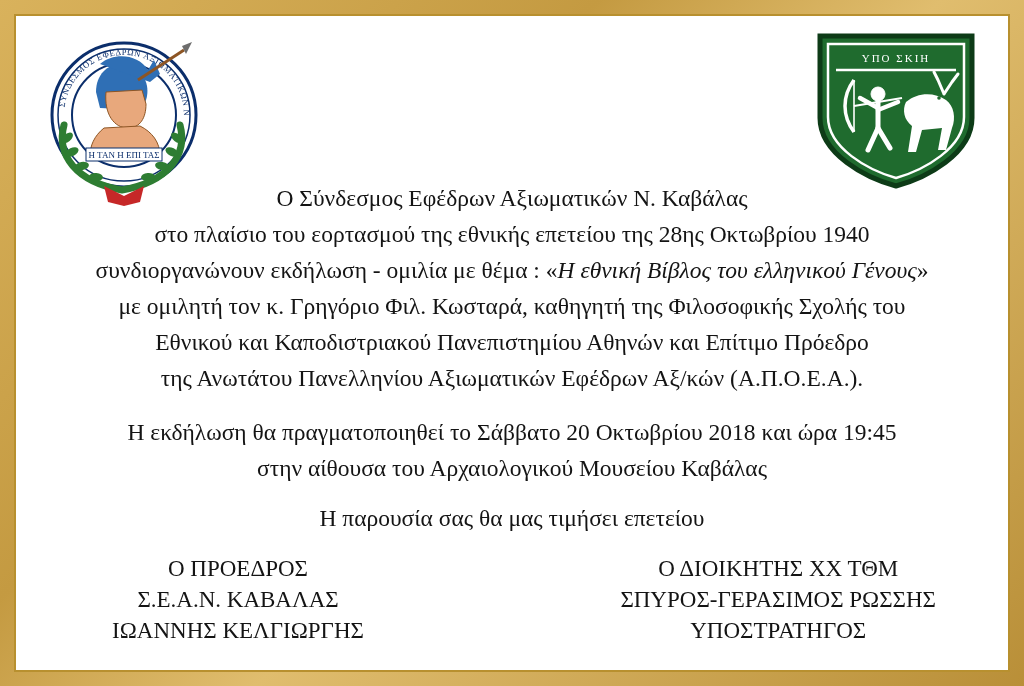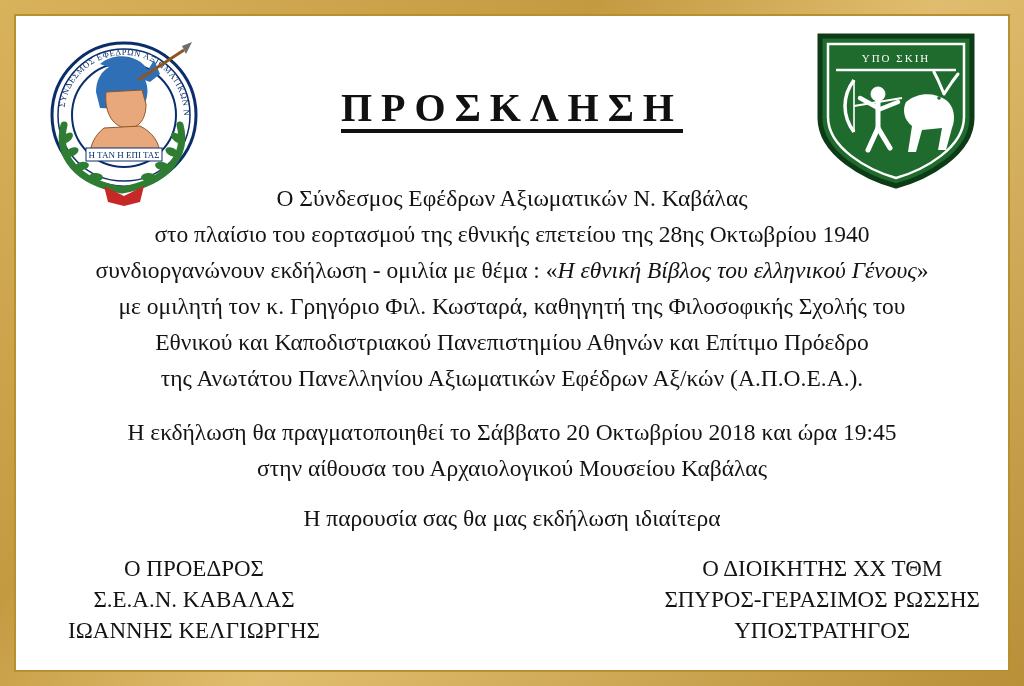--- a/index.html
+++ b/index.html
@@ -88,21 +88,21 @@
   }
 
   
   .signatures {
     position: absolute;
     bottom: 24px;
     left: 0;
     width: 100%;
     display: flex;
     justify-content: space-between;
-    padding: 0 28px;
+    padding: 0 72px;
     box-sizing: border-box;
     color: #141414;
   }
   .sig-col {
     text-align: center;
     min-width: 300px;
   }
   .sig-col .sig-line {
     font-size: 23px;
     line-height: 31px;
@@ -177,38 +177,37 @@
         </g>
 
         <g fill="#ffffff">
           <path d="M100 74 C112 64, 128 64, 140 72 C148 78, 150 90, 146 100 L140 122 L132 122 L136 100 L116 102 L110 124 L102 124 L106 98 C98 92, 96 82, 100 74 Z"></path>
           <path d="M138 66 L132 52 M138 66 L146 54 M132 52 L128 44 M146 54 L152 46" stroke="#ffffff" stroke-width="3" fill="none" stroke-linecap="round"></path>
           <circle cx="133" cy="70" r="1.8" fill="#1f6b2e"></circle>
         </g>
       </svg>
     </div>
 
-    <div class="title">ΠΡΟΣΚΛΗΣΗ</div>
 
     <div class="body-block">
       <div class="line">Ο Σύνδεσμος Εφέδρων Αξιωματικών Ν. Καβάλας</div>
       <div class="line">στο πλαίσιο του εορτασμού της εθνικής επετείου της 28ης Οκτωβρίου 1940</div>
       <div class="line"><span>συνδιοργανώνουν εκδήλωση - ομιλία με θέμα : «</span><span class="ital">Η εθνική Βίβλος του ελληνικού Γένους</span><span>»</span></div>
       <div class="line">με ομιλητή τον κ. Γρηγόριο Φιλ. Κωσταρά, καθηγητή της Φιλοσοφικής Σχολής του</div>
       <div class="line">Εθνικού και Καποδιστριακού Πανεπιστημίου Αθηνών και Επίτιμο Πρόεδρο</div>
       <div class="line">της Ανωτάτου Πανελληνίου Αξιωματικών Εφέδρων Αξ/κών (Α.Π.Ο.Ε.Α.).</div>
 
       <div class="para-gap"></div>
 
       <div class="line">Η εκδήλωση θα πραγματοποιηθεί το Σάββατο 20 Οκτωβρίου 2018 και ώρα 19:45</div>
       <div class="line">στην αίθουσα του Αρχαιολογικού Μουσείου Καβάλας</div>
 
       <div class="para-gap-sm"></div>
 
-      <div class="line">Η παρουσία σας θα μας εκδήλωση ιδιαίτερα</div>
+      <div class="line">Η παρουσία σας θα μας τιμήσει επετείου</div>
     </div>
 
     <div class="signatures">
       <div class="sig-col">
         <div class="sig-line">Ο ΠΡΟΕΔΡΟΣ</div>
         <div class="sig-line">Σ.Ε.Α.Ν. ΚΑΒΑΛΑΣ</div>
         <div class="sig-line">ΙΩΑΝΝΗΣ ΚΕΛΓΙΩΡΓΗΣ</div>
       </div>
       <div class="sig-col">
         <div class="sig-line">Ο ΔΙΟΙΚΗΤΗΣ ΧΧ ΤΘΜ</div>

